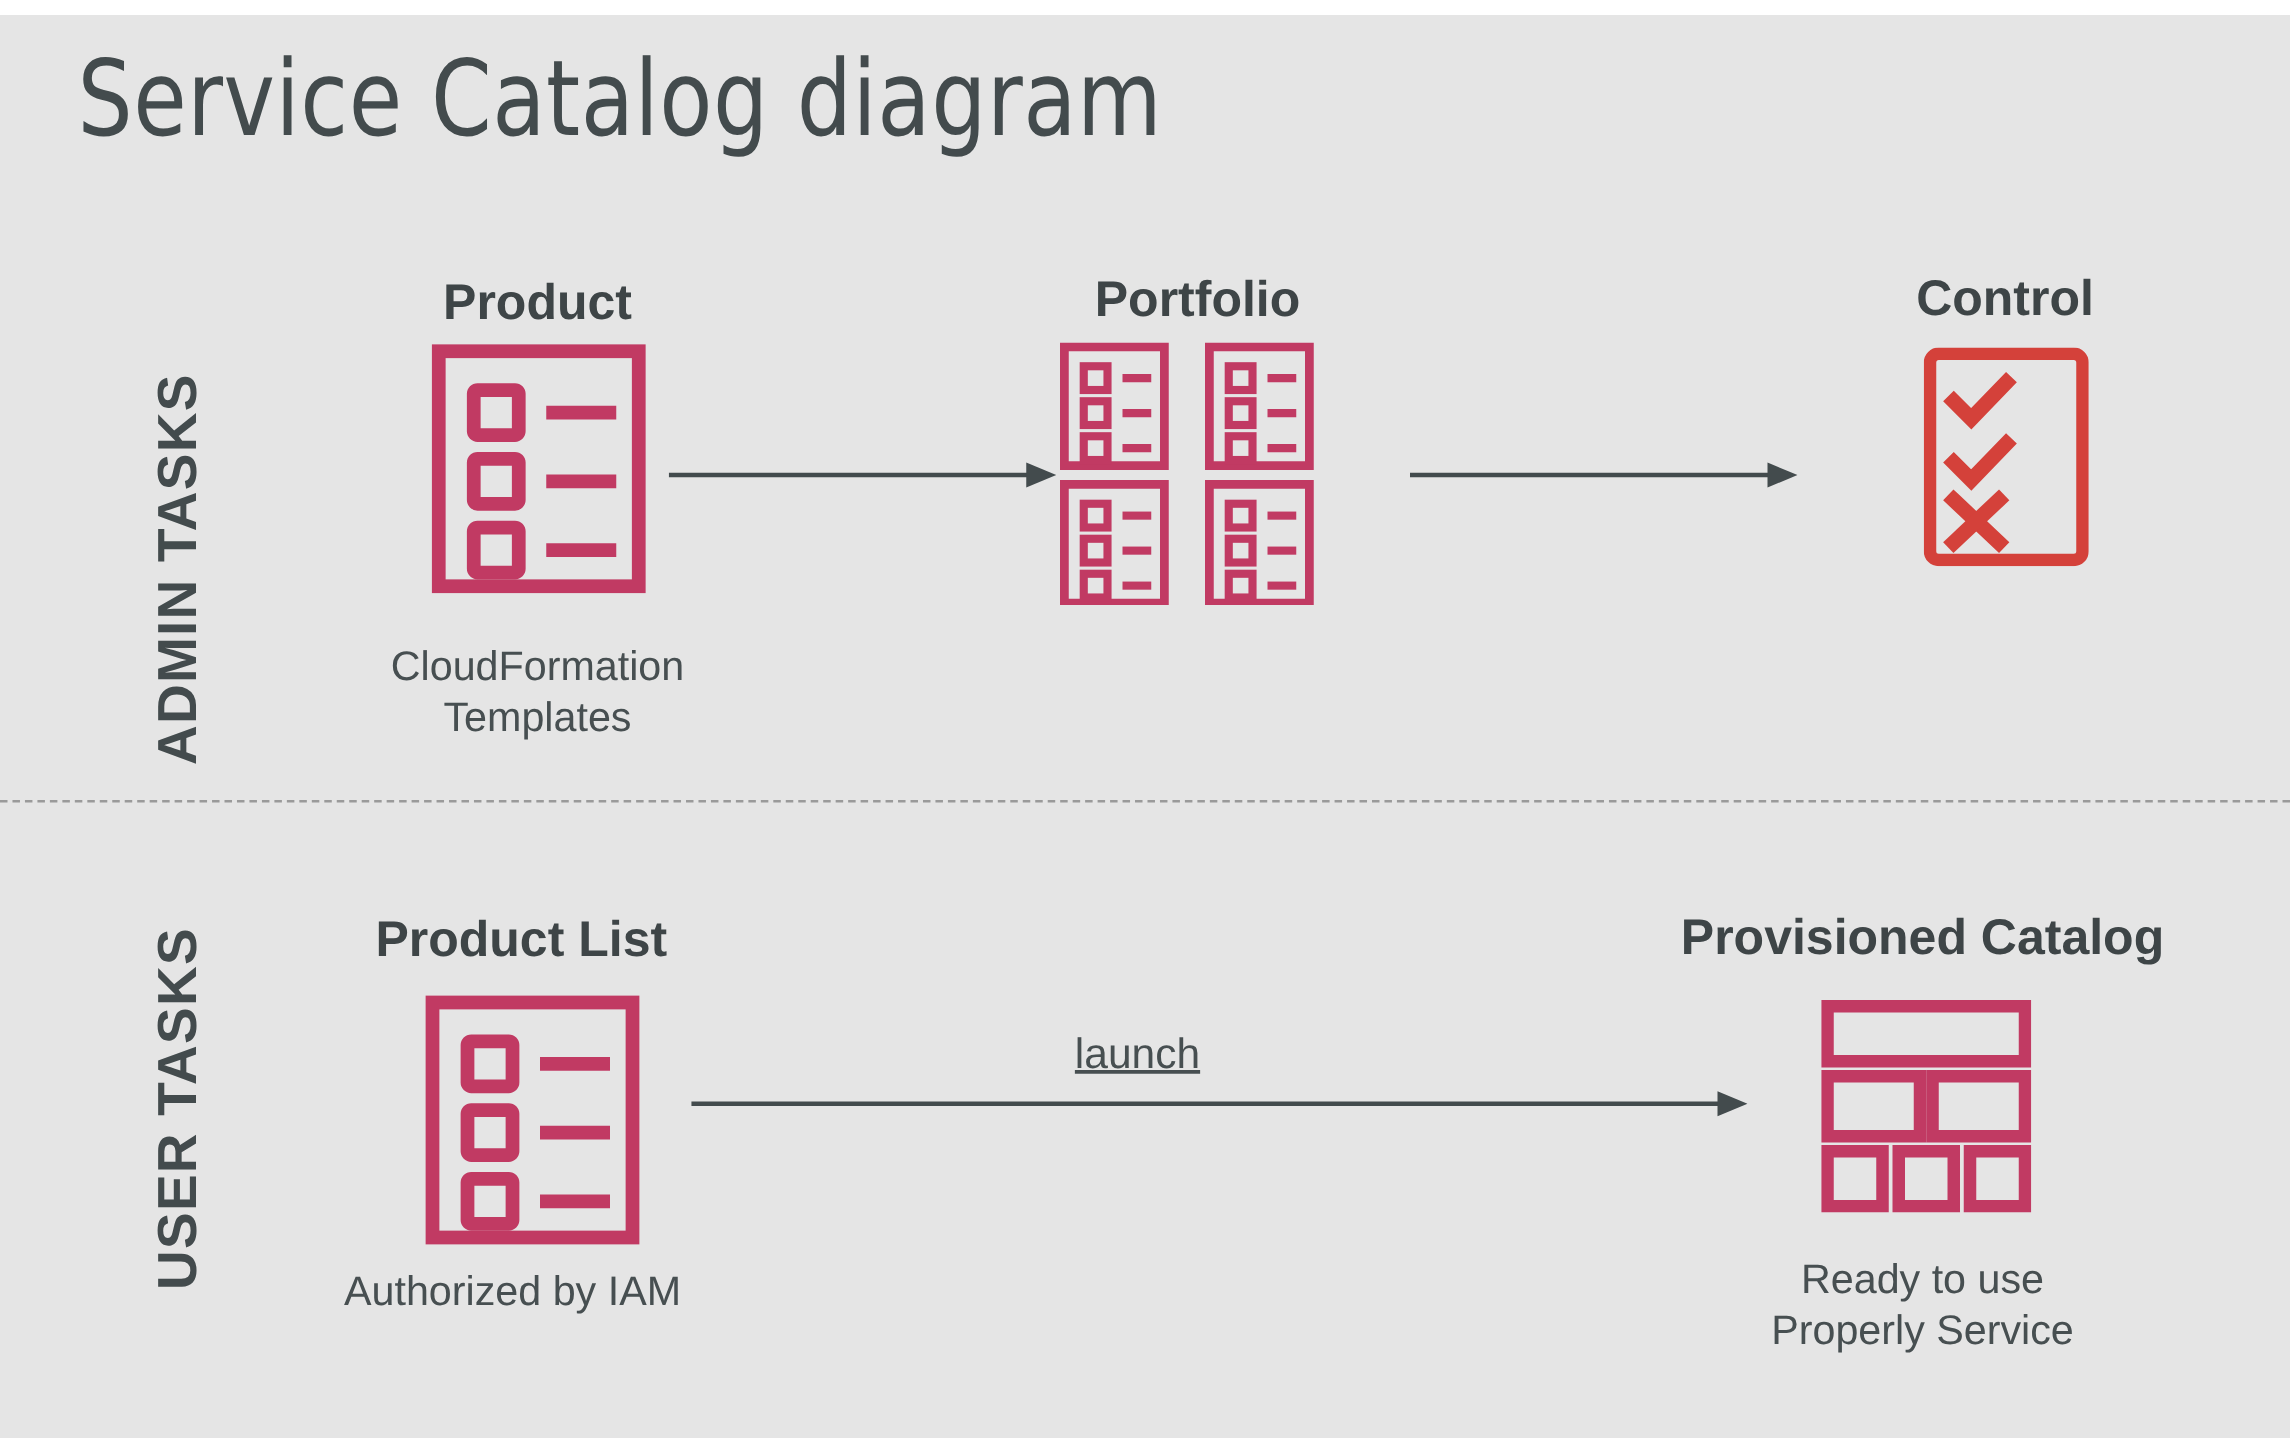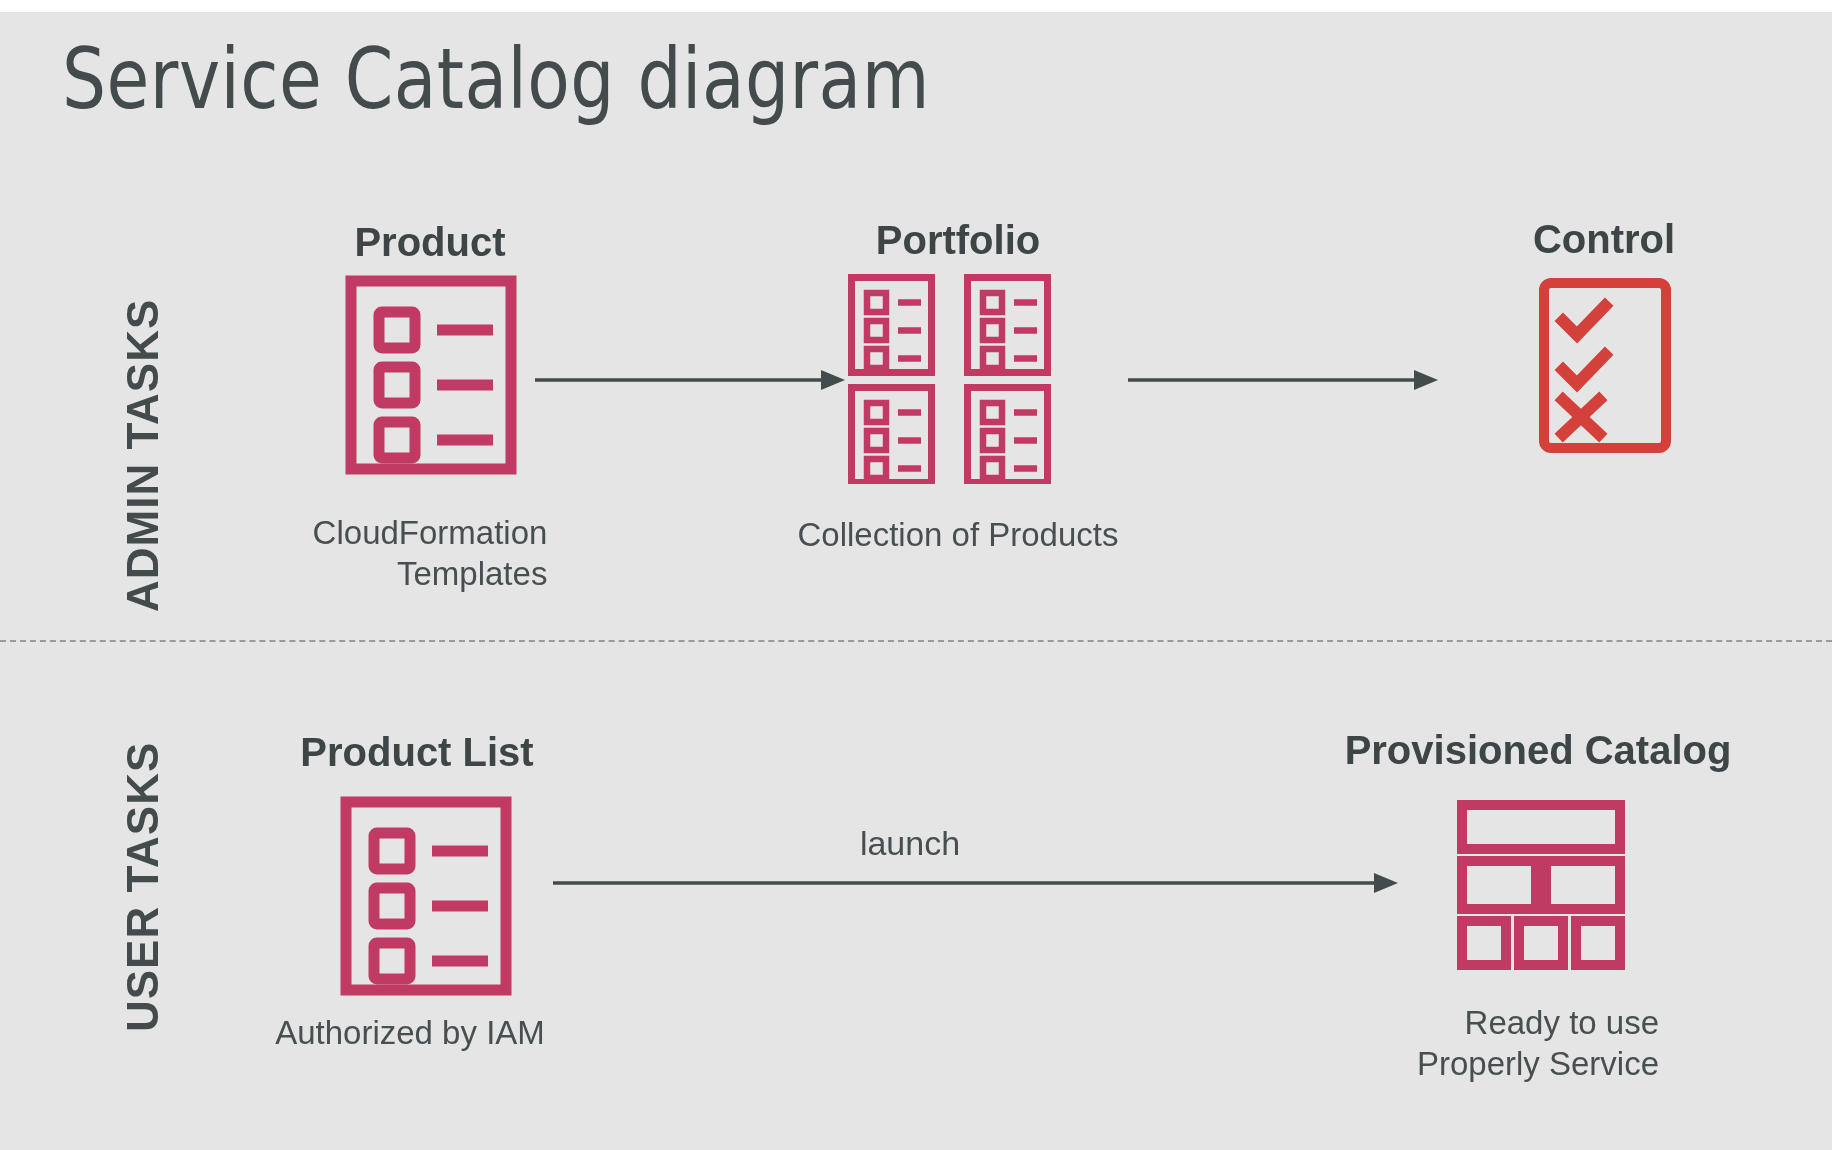--- a/index.html
+++ b/index.html
@@ -73,21 +73,21 @@
     transform: translateX(-50%);
   }
 
   
   .caption {
     position: absolute;
     font-family: "Liberation Sans", sans-serif;
     font-size: 33px;
     font-weight: 400;
     color: #474f51;
-    text-align: right;
+    text-align: center;
     line-height: 1.25;
     transform: translateX(-50%);
     white-space: nowrap;
   }
 
   
   .arrow { position: absolute; }
   .arrow-label {
     position: absolute;
     font-family: "Liberation Sans", sans-serif;
@@ -182,23 +182,20 @@
           <line x1="50" y1="28.5" x2="73" y2="28.5" stroke-width="6.5"></line>
           <rect x="19" y="47" width="19" height="19" stroke-width="6.5"></rect>
           <line x1="50" y1="56.5" x2="73" y2="56.5" stroke-width="6.5"></line>
           <rect x="19" y="75" width="19" height="19" stroke-width="6.5"></rect>
           <line x1="50" y1="84.5" x2="73" y2="84.5" stroke-width="6.5"></line>
         </g>
       </g>
     </svg>
   </div>
 
-  <div class="caption" style="left:958px; top:502px;">
-    <div>Collection of Products</div>
-  </div>
 
   <div class="arrow" style="left:1128px; top:352px;">
     <svg width="310" height="32" viewBox="0 0 310 32" aria-hidden="true">
       <line x1="0" y1="16" x2="288" y2="16" stroke="#434b4d" stroke-width="3.5"></line>
       <polygon points="286,6 310,16 286,26" fill="#434b4d"></polygon>
     </svg>
   </div>
 
   <div class="node-title" style="left:1604px; top:205px;">Control</div>
 
@@ -227,21 +224,21 @@
       <line x1="92" y1="110" x2="148" y2="110" stroke="#c13a63" stroke-width="11"></line>
       <rect x="34" y="147" width="36" height="36" fill="none" stroke="#c13a63" stroke-width="11" rx="3"></rect>
       <line x1="92" y1="165" x2="148" y2="165" stroke="#c13a63" stroke-width="11"></line>
     </svg>
   </div>
 
   <div class="caption" style="left:410px; top:1000px;">
     <div>Authorized by IAM</div>
   </div>
 
-  <div class="arrow-label" style="left:910px; top:812px;">launch</div>
+  <div class="arrow-label" style="left:910px; top:812px;text-decoration:underline;">launch</div>
 
   <div class="arrow" style="left:553px; top:855px;">
     <svg width="845" height="32" viewBox="0 0 845 32" aria-hidden="true">
       <line x1="0" y1="16" x2="823" y2="16" stroke="#434b4d" stroke-width="3.5"></line>
       <polygon points="821,6 845,16 821,26" fill="#434b4d"></polygon>
     </svg>
   </div>
 
   <div class="node-title" style="left:1538px; top:716px;">Provisioned Catalog</div>
 

